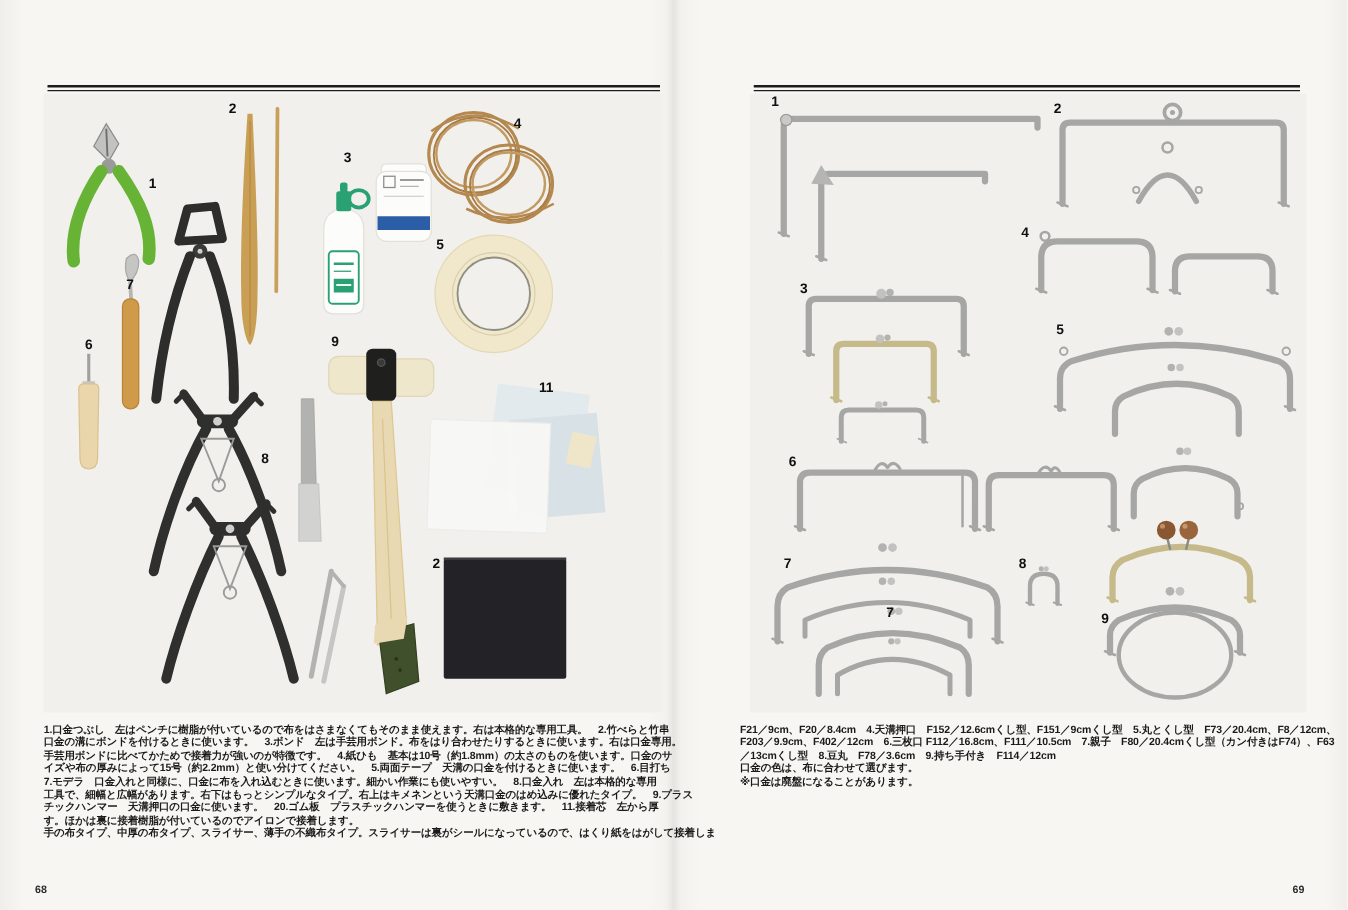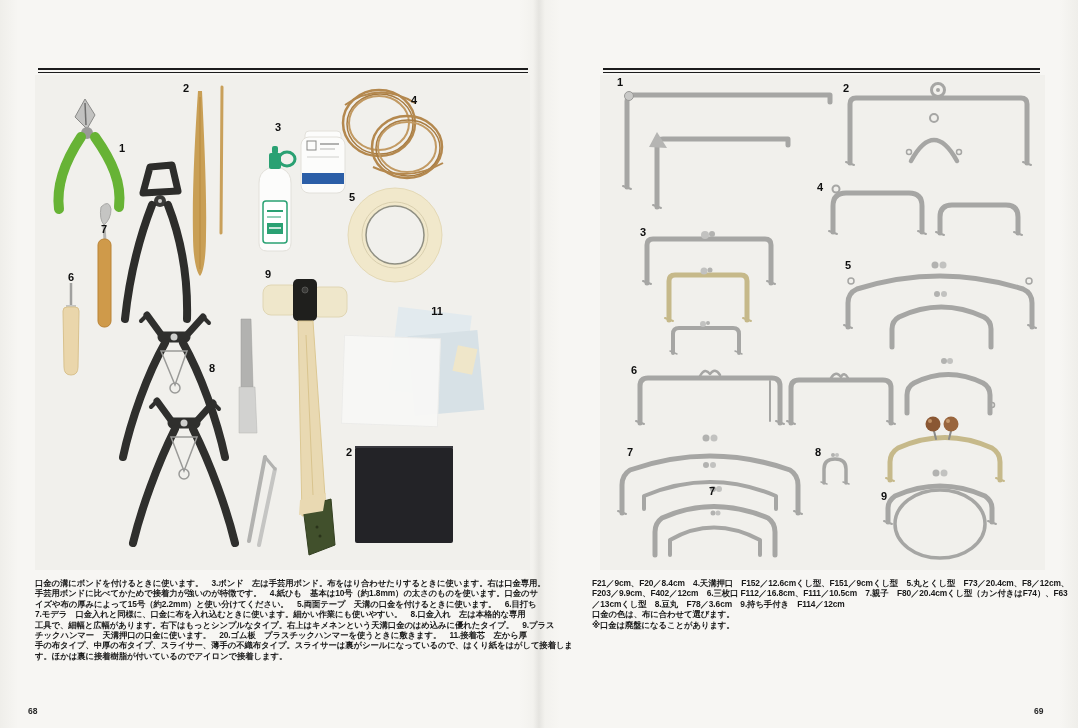--- a/index.html
+++ b/index.html
@@ -205,28 +205,29 @@
     <span class="num-label" style="left:317px;top:122px;">5</span>
     <span class="num-label" style="left:36px;top:202px;">6</span>
     <span class="num-label" style="left:69px;top:154px;">7</span>
     <span class="num-label" style="left:177px;top:293px;">8</span>
     <span class="num-label" style="left:233px;top:199px;">9</span>
     <span class="num-label" style="left:314px;top:377px;">2</span>
     <span class="num-label" style="left:402px;top:236px;text-align:center;">11</span>
   </div>
 
   <div class="caption caption-left">
+    <div>1.口金つぶし　左はペンチに樹脂が付いているので布をはさまなくてもそのまま使えます。右は本格的な専用工具。　2.竹べらと竹串</div>
     <div>口金の溝にボンドを付けるときに使います。　3.ボンド　左は手芸用ボンド。布をはり合わせたりするときに使います。右は口金専用。</div>
     <div>手芸用ボンドに比べてかためで接着力が強いのが特徴です。　4.紙ひも　基本は10号（約1.8mm）の太さのものを使います。口金のサ</div>
     <div>イズや布の厚みによって15号（約2.2mm）と使い分けてください。　5.両面テープ　天溝の口金を付けるときに使います。　6.目打ち</div>
     <div>7.モデラ　口金入れと同様に、口金に布を入れ込むときに使います。細かい作業にも使いやすい。　8.口金入れ　左は本格的な専用</div>
     <div>工具で、細幅と広幅があります。右下はもっとシンプルなタイプ。右上はキメネンという天溝口金のはめ込みに優れたタイプ。　9.プラス</div>
     <div>チックハンマー　天溝押口の口金に使います。　20.ゴム板　プラスチックハンマーを使うときに敷きます。　11.接着芯　左から厚</div>
+    <div>す。ほかは裏に接着樹脂が付いているのでアイロンで接着します。</div>
     <div>手の布タイプ、中厚の布タイプ、スライサー、薄手の不織布タイプ。スライサーは裏がシールになっているので、はくり紙をはがして接着しま</div>
-    <div>す。ほかは裏に接着樹脂が付いているのでアイロンで接着します。</div>
   </div>
   <div class="page-num page-num-left">68</div>
 
   <div class="page-title title-right">この本で使った口金</div>
   <div class="rule rule-right"></div>
 
   <div class="photo photo-right">
     <svg width="445" height="495" viewBox="0 0 445 495" fill="none" stroke-linecap="round" stroke-linejoin="round">
 
       <g stroke="#a6a6a4">

